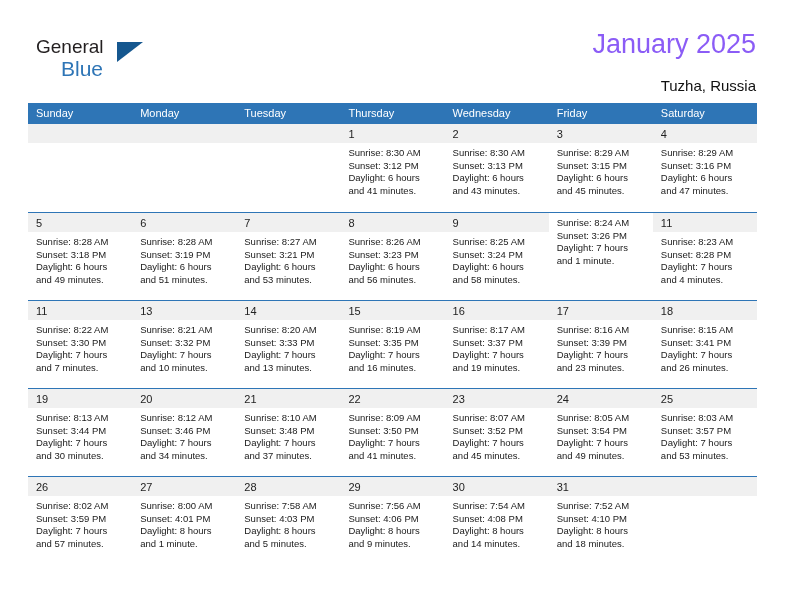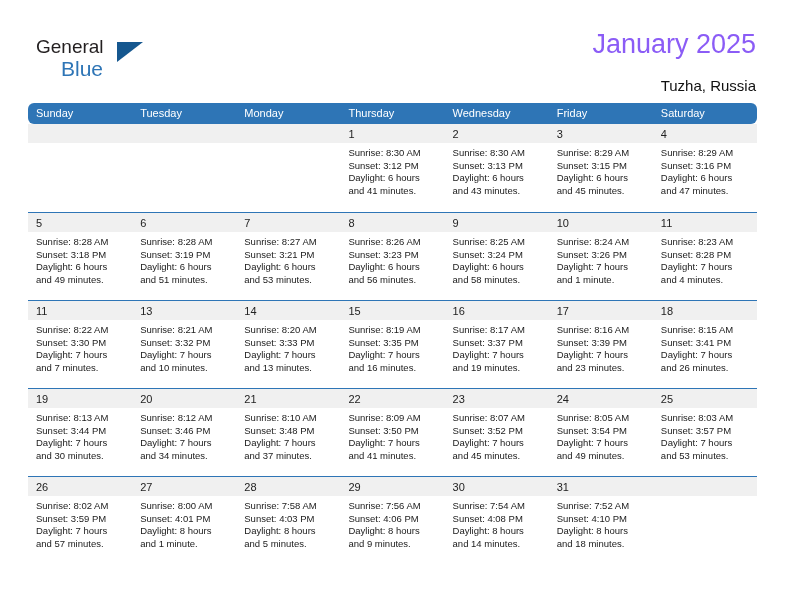--- a/index.html
+++ b/index.html
@@ -80,21 +80,20 @@
   .calendar {
     position: absolute;
     left: 28px;
     top: 103px;
     width: 729px;
   }
   .weekday-row {
     display: flex;
     background: #2e75b6;
     height: 21px;
-    border-radius: 6px;
   }
   .weekday {
     flex: 1 1 0;
     color: #ffffff;
     font-size: 11px;
     line-height: 21px;
     padding-left: 8px;
     box-sizing: border-box;
     overflow: hidden;
     white-space: nowrap;
@@ -150,22 +149,22 @@
     </div>
     <div class="title-block">
       <div class="month-title">January 2025</div>
       <div class="location">Tuzha, Russia</div>
     </div>
   </div>
 
   <div class="calendar">
     <div class="weekday-row" id="weekday-row">
         <div class="weekday">Sunday</div>
+        <div class="weekday">Monday</div>
         <div class="weekday">Tuesday</div>
-        <div class="weekday">Monday</div>
         <div class="weekday">Thursday</div>
         <div class="weekday">Wednesday</div>
         <div class="weekday">Friday</div>
         <div class="weekday">Saturday</div>
       </div>
     <div id="weeks-container">
         <div class="week-row first">
           <div class="day-cell empty">
             <div class="day-number-band"><span class="day-number"></span></div>
             <div class="day-body"></div>
@@ -255,21 +254,20 @@
           <div class="day-cell">
             <div class="day-number-band"><span class="day-number">9</span></div>
             <div class="day-body">
               <div class="day-line">Sunrise: 8:25 AM</div>
               <div class="day-line">Sunset: 3:24 PM</div>
               <div class="day-line">Daylight: 6 hours</div>
               <div class="day-line">and 58 minutes.</div>
             </div>
           </div>
           <div class="day-cell">
-            <div class="day-number-band"><span class="day-number">10</span></div>
             <div class="day-body">
               <div class="day-line">Sunrise: 8:24 AM</div>
               <div class="day-line">Sunset: 3:26 PM</div>
               <div class="day-line">Daylight: 7 hours</div>
               <div class="day-line">and 1 minute.</div>
             </div>
           </div>
           <div class="day-cell">
             <div class="day-number-band"><span class="day-number">11</span></div>
             <div class="day-body">

